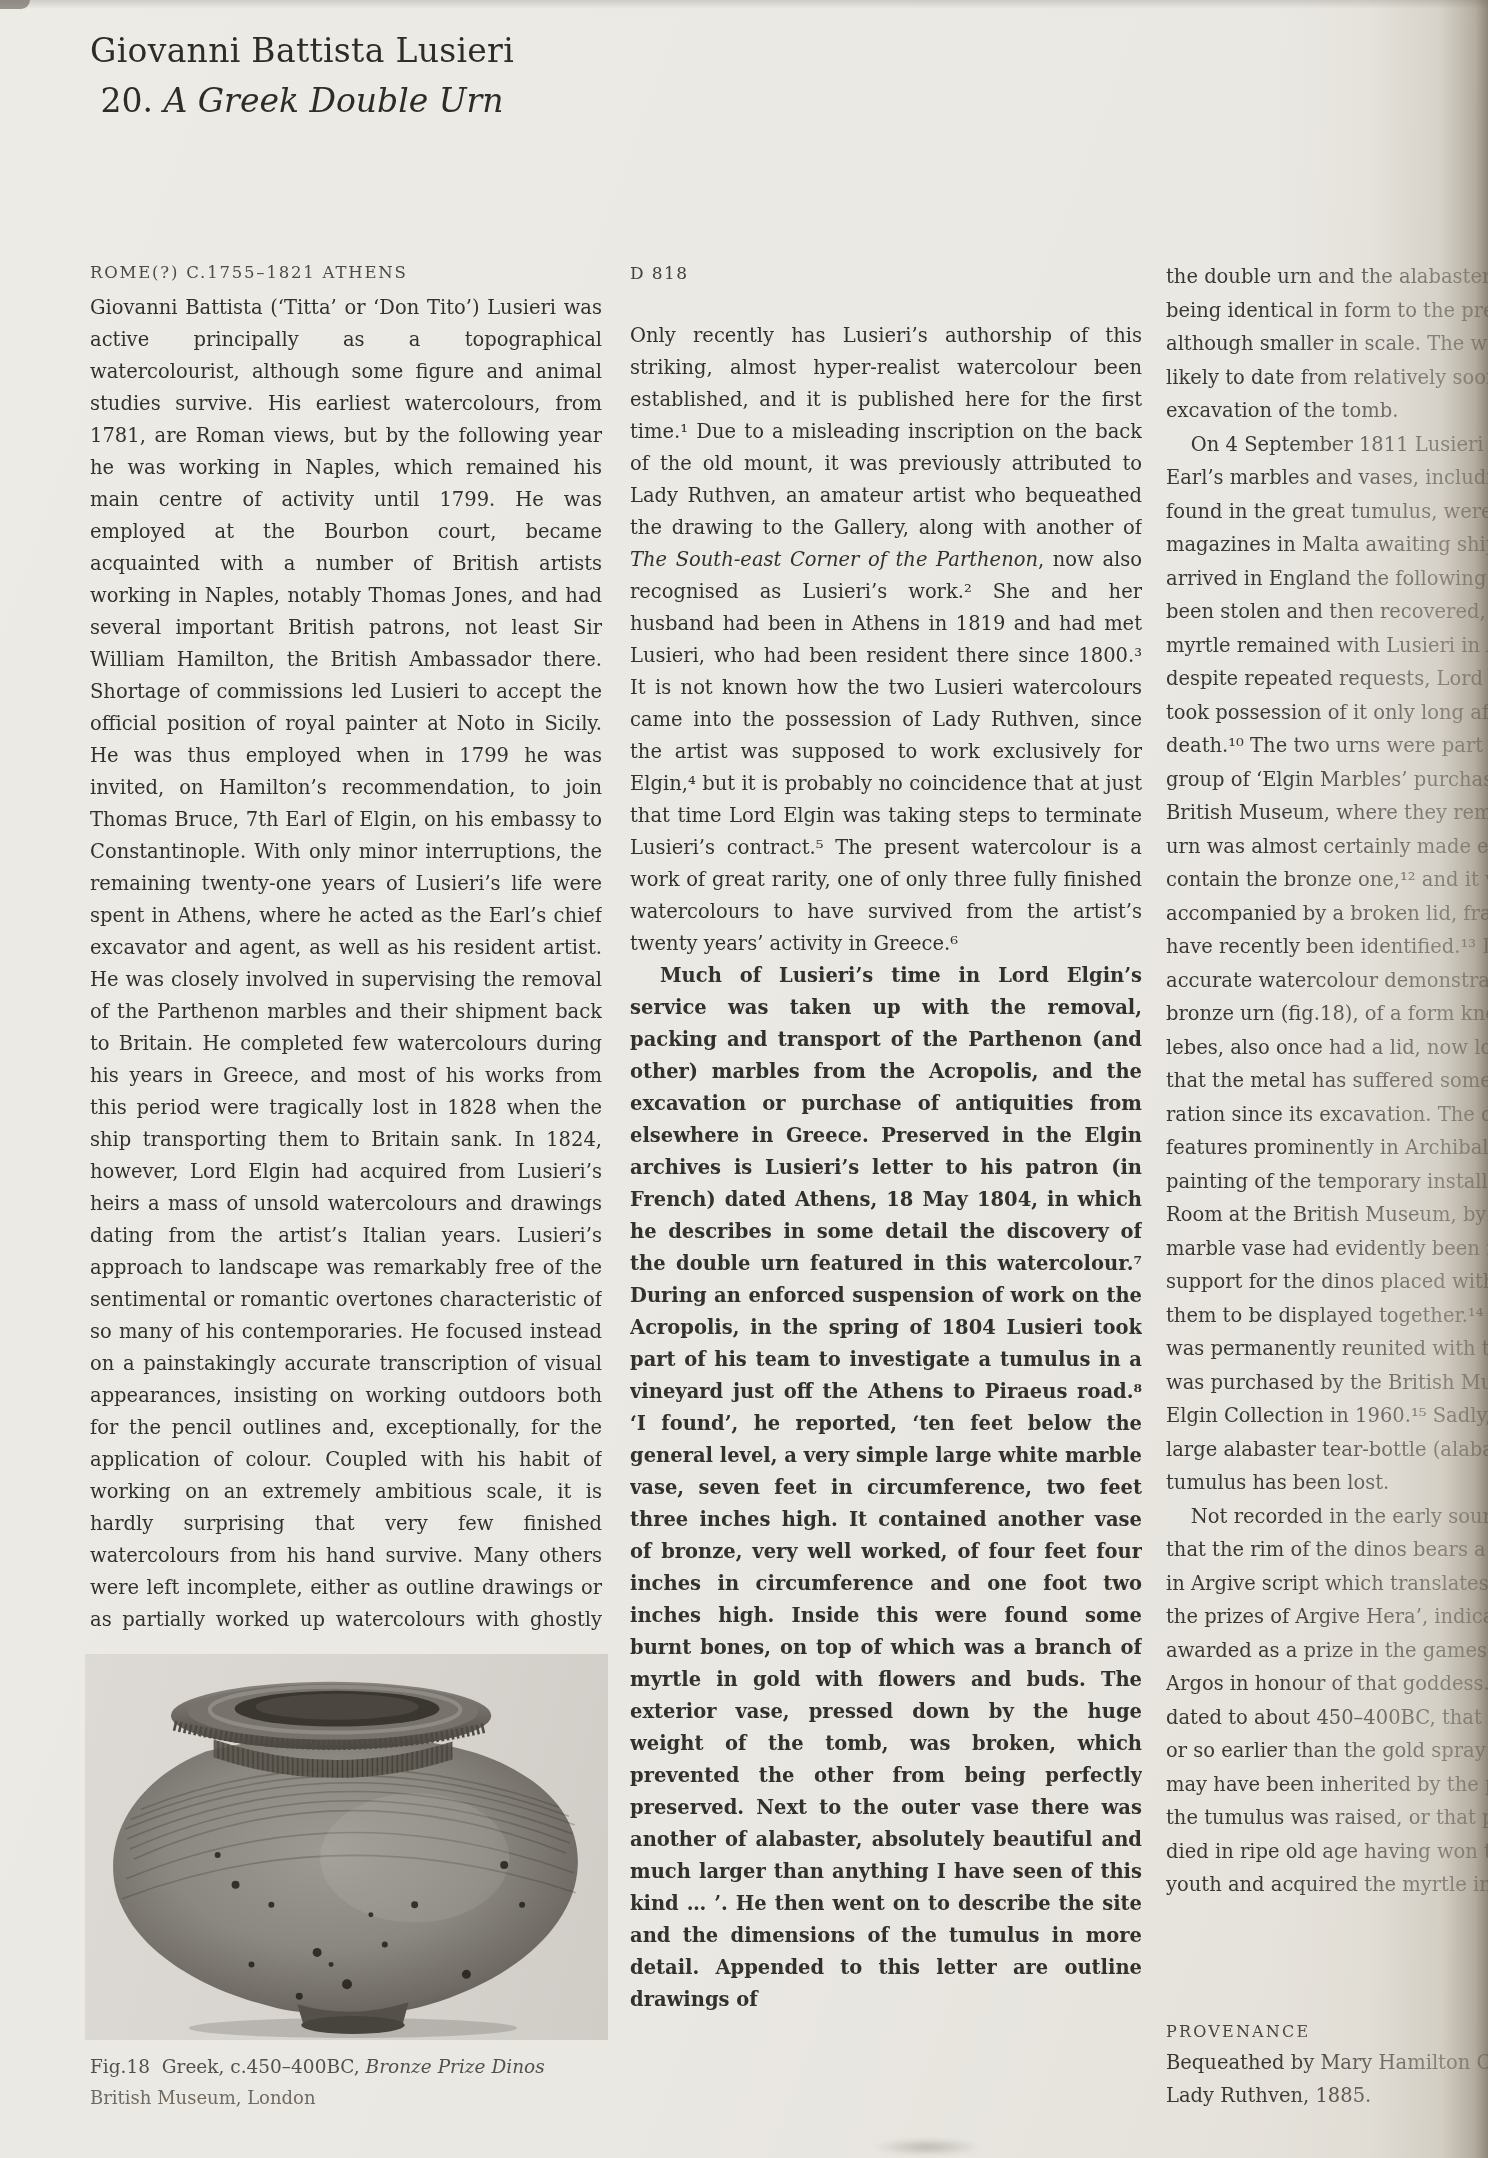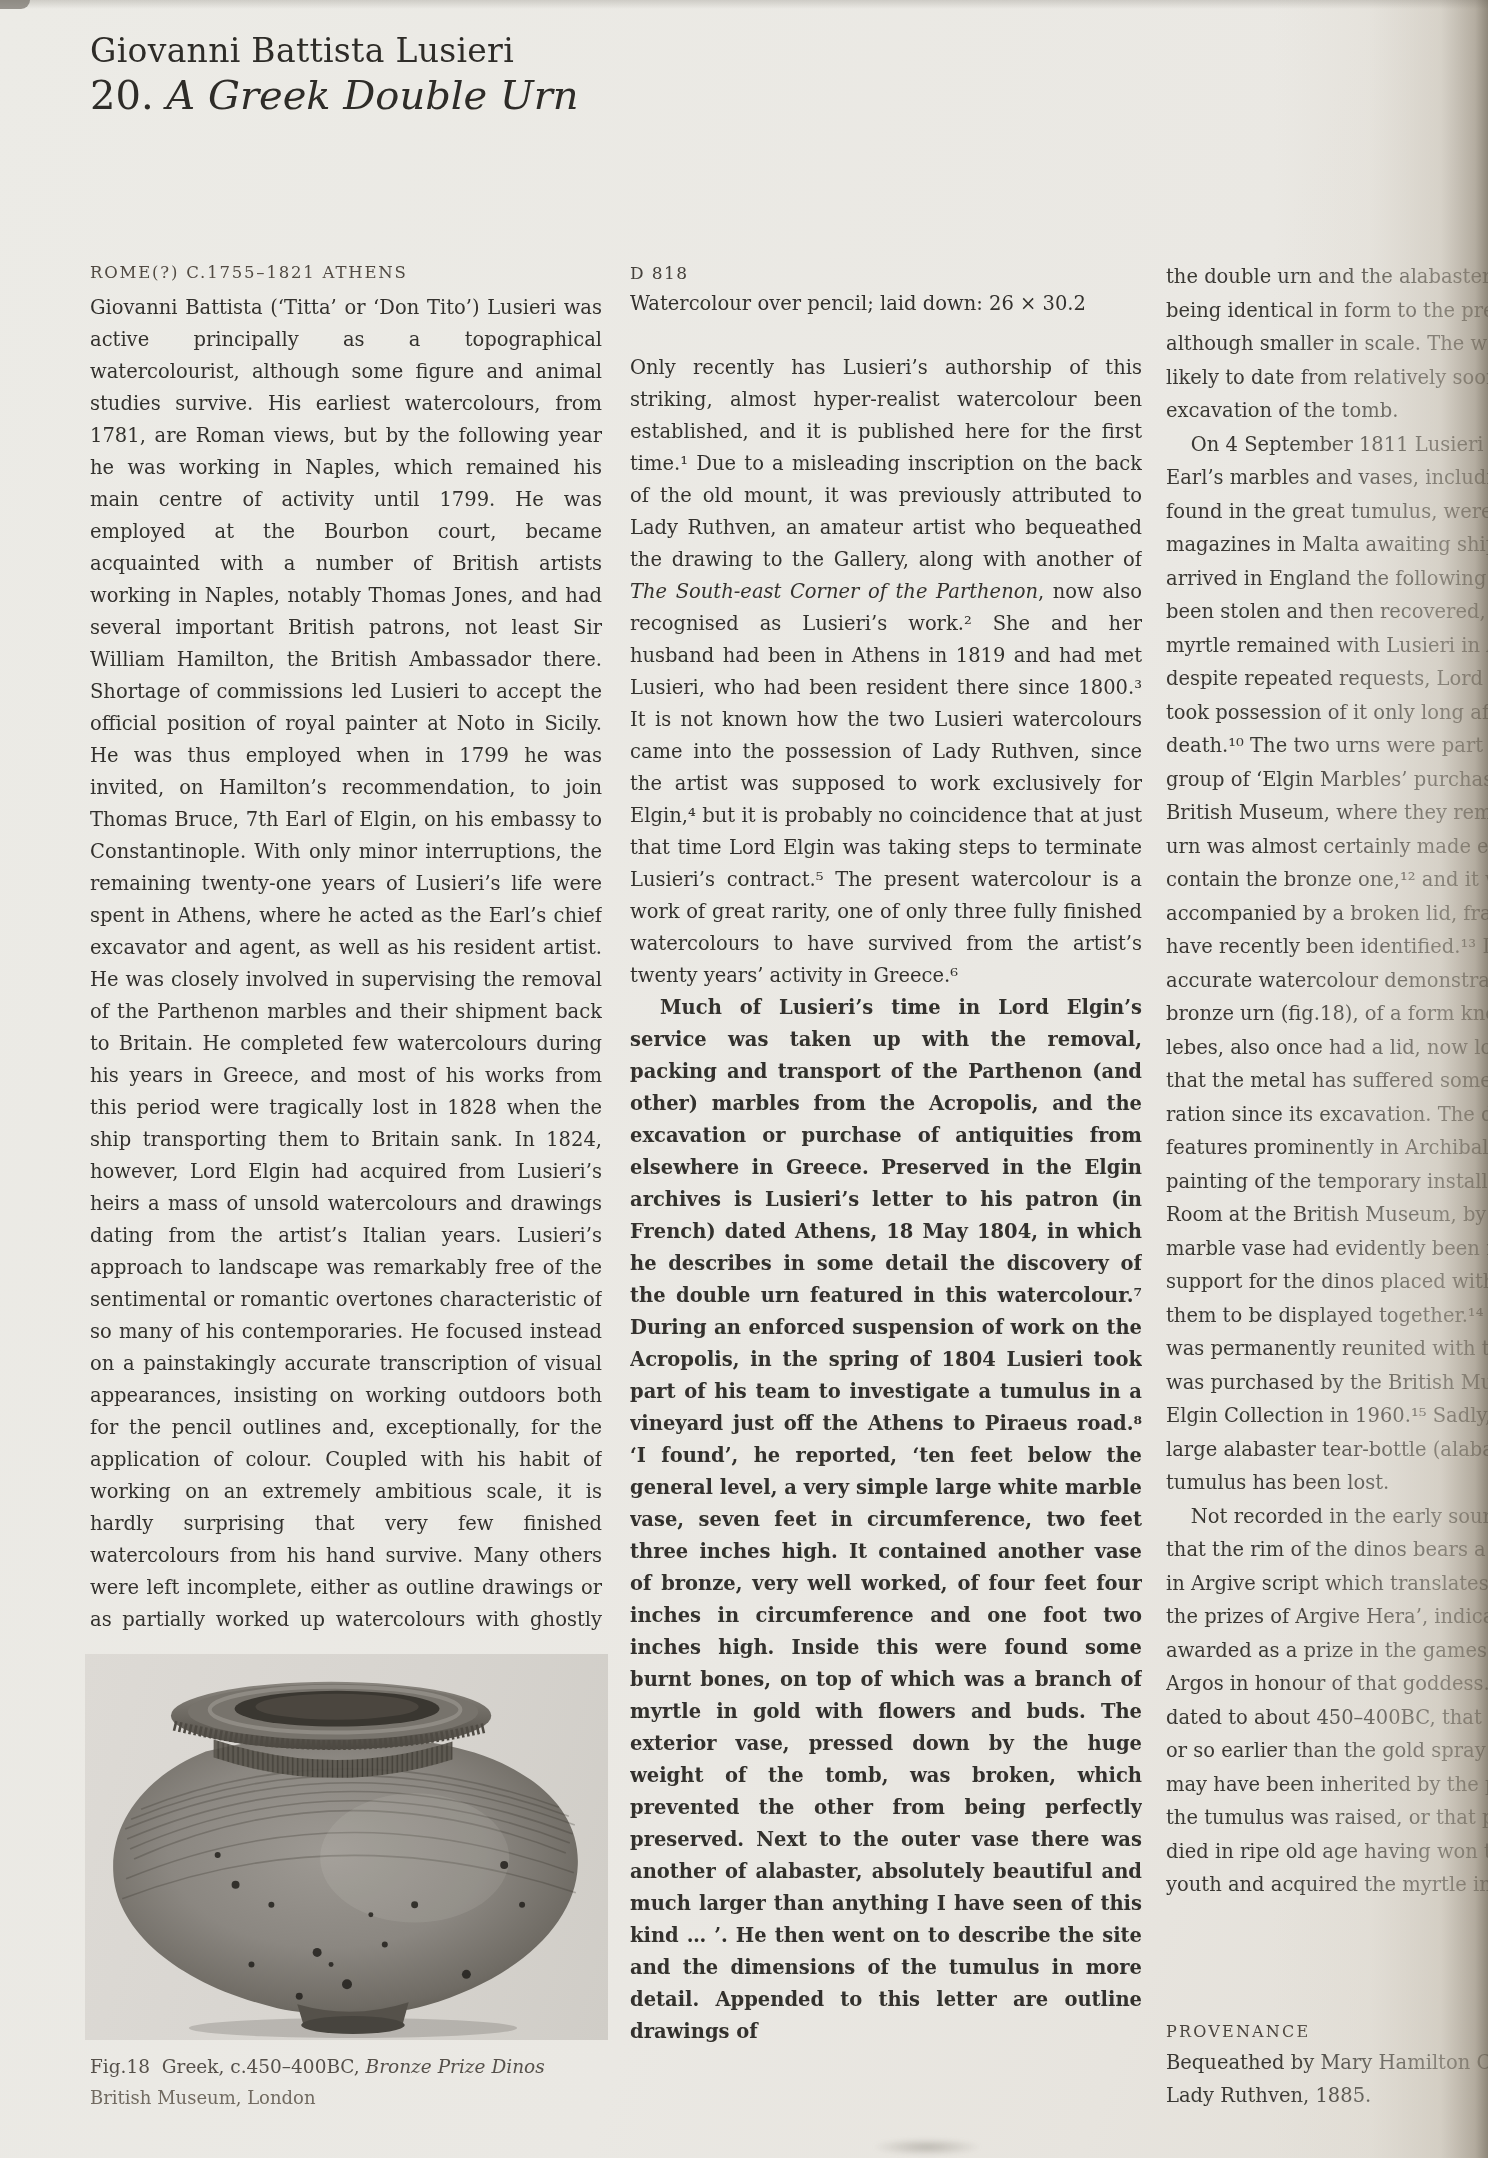--- a/index.html
+++ b/index.html
@@ -42,21 +42,21 @@
     filter: blur(2px); z-index: 6; pointer-events: none;
   }
 
   
   .hdr { position: absolute; left: 90px; top: 31px; }
   .hdr-artist {
     font-size: 33px; letter-spacing: .3px; color: #2e2c28;
     line-height: 40px; margin: 0;
   }
   .hdr-entry {
-    font-size: 40px; color: #2e2c28; line-height: 40px; margin: 4px 0 0 0;
+    font-size: 33px; color: #2e2c28; line-height: 40px; margin: 10px 0 0 0; text-align: center;
   }
   .it { font-style: italic; }
 
   
   .smallcaps-line {
     font-size: 16.5px; letter-spacing: 1.8px; color: #514a42;
     line-height: 30px; white-space: pre;
   }
   .body-text {
     font-size: 19.5px; line-height: 32px; text-align: justify;
@@ -120,21 +120,20 @@
     <div class="hdr-entry"><span>20. </span><span class="it">A Greek Double Urn</span></div>
   </div>
 
   <div class="col-left">
     <div class="smallcaps-line">ROME(?) C.1755–1821 ATHENS</div>
     <p class="body-text">Giovanni Battista (‘Titta’ or ‘Don Tito’) Lusieri was active principally as a topographical watercolourist, although some figure and animal studies survive. His earliest watercolours, from 1781, are Roman views, but by the following year he was working in Naples, which remained his main centre of activity until 1799. He was employed at the Bourbon court, became acquainted with a number of British artists working in Naples, notably Thomas Jones, and had several important British patrons, not least Sir William Hamilton, the British Ambassador there. Shortage of commissions led Lusieri to accept the official position of royal painter at Noto in Sicily. He was thus employed when in 1799 he was invited, on Hamilton’s recommendation, to join Thomas Bruce, 7th Earl of Elgin, on his embassy to Constantinople. With only minor interruptions, the remaining twenty-one years of Lusieri’s life were spent in Athens, where he acted as the Earl’s chief excavator and agent, as well as his resident artist. He was closely involved in supervising the removal of the Parthenon marbles and their shipment back to Britain. He completed few watercolours during his years in Greece, and most of his works from this period were tragically lost in 1828 when the ship transporting them to Britain sank. In 1824, however, Lord Elgin had acquired from Lusieri’s heirs a mass of unsold watercolours and drawings dating from the artist’s Italian years. Lusieri’s approach to landscape was remarkably free of the sentimental or romantic overtones characteristic of so many of his contemporaries. He focused instead on a painstakingly accurate transcription of visual appearances, insisting on working outdoors both for the pencil outlines and, exceptionally, for the application of colour. Coupled with his habit of working on an extremely ambitious scale, it is hardly surprising that very few finished watercolours from his hand survive. Many others were left incomplete, either as outline drawings or as partially worked up watercolours with ghostly reserves. The glowing chromatic intensity of his works was achieved through the superimposition of films of pure watercolour over light pencil outlines, without the addition of bodycolour.</p>
   </div>
 
   <div class="col-mid">
     <div class="cat-no">D 818</div>
-    <div class="medium-line">Watercolour over pencil; laid down: 26 × 30.2</div>
     <p class="body-text p1"><span>Only recently has Lusieri’s authorship of this striking, almost hyper-realist watercolour been established, and it is published here for the first time.¹ Due to a misleading inscription on the back of the old mount, it was previously attributed to Lady Ruthven, an amateur artist who bequeathed the drawing to the Gallery, along with another of </span><span class="it">The South-east Corner of the Parthenon</span><span>, now also recognised as Lusieri’s work.² She and her husband had been in Athens in 1819 and had met Lusieri, who had been resident there since 1800.³ It is not known how the two Lusieri watercolours came into the possession of Lady Ruthven, since the artist was supposed to work exclusively for Elgin,⁴ but it is probably no coincidence that at just that time Lord Elgin was taking steps to terminate Lusieri’s contract.⁵ The present watercolour is a work of great rarity, one of only three fully finished watercolours to have survived from the artist’s twenty years’ activity in Greece.⁶</span></p>
     <p class="body-text p2">Much of Lusieri’s time in Lord Elgin’s service was taken up with the removal, packing and transport of the Parthenon (and other) marbles from the Acropolis, and the excavation or purchase of antiquities from elsewhere in Greece. Preserved in the Elgin archives is Lusieri’s letter to his patron (in French) dated Athens, 18 May 1804, in which he describes in some detail the discovery of the double urn featured in this watercolour.⁷ During an enforced suspension of work on the Acropolis, in the spring of 1804 Lusieri took part of his team to investigate a tumulus in a vineyard just off the Athens to Piraeus road.⁸ ‘I found’, he reported, ‘ten feet below the general level, a very simple large white marble vase, seven feet in circumference, two feet three inches high. It contained another vase of bronze, very well worked, of four feet four inches in circumference and one foot two inches high. Inside this were found some burnt bones, on top of which was a branch of myrtle in gold with flowers and buds. The exterior vase, pressed down by the huge weight of the tomb, was broken, which prevented the other from being perfectly preserved. Next to the outer vase there was another of alabaster, absolutely beautiful and much larger than anything I have seen of this kind … ’. He then went on to describe the site and the dimensions of the tumulus in more detail. Appended to this letter are outline drawings of</p>
   </div>
 
   <div class="col-right">
     <div>
 
     <div class="rline">the double urn and the alabaster</div>
         <div class="rline">being identical in form to the pre</div>
         <div class="rline">although smaller in scale. The wa</div>

